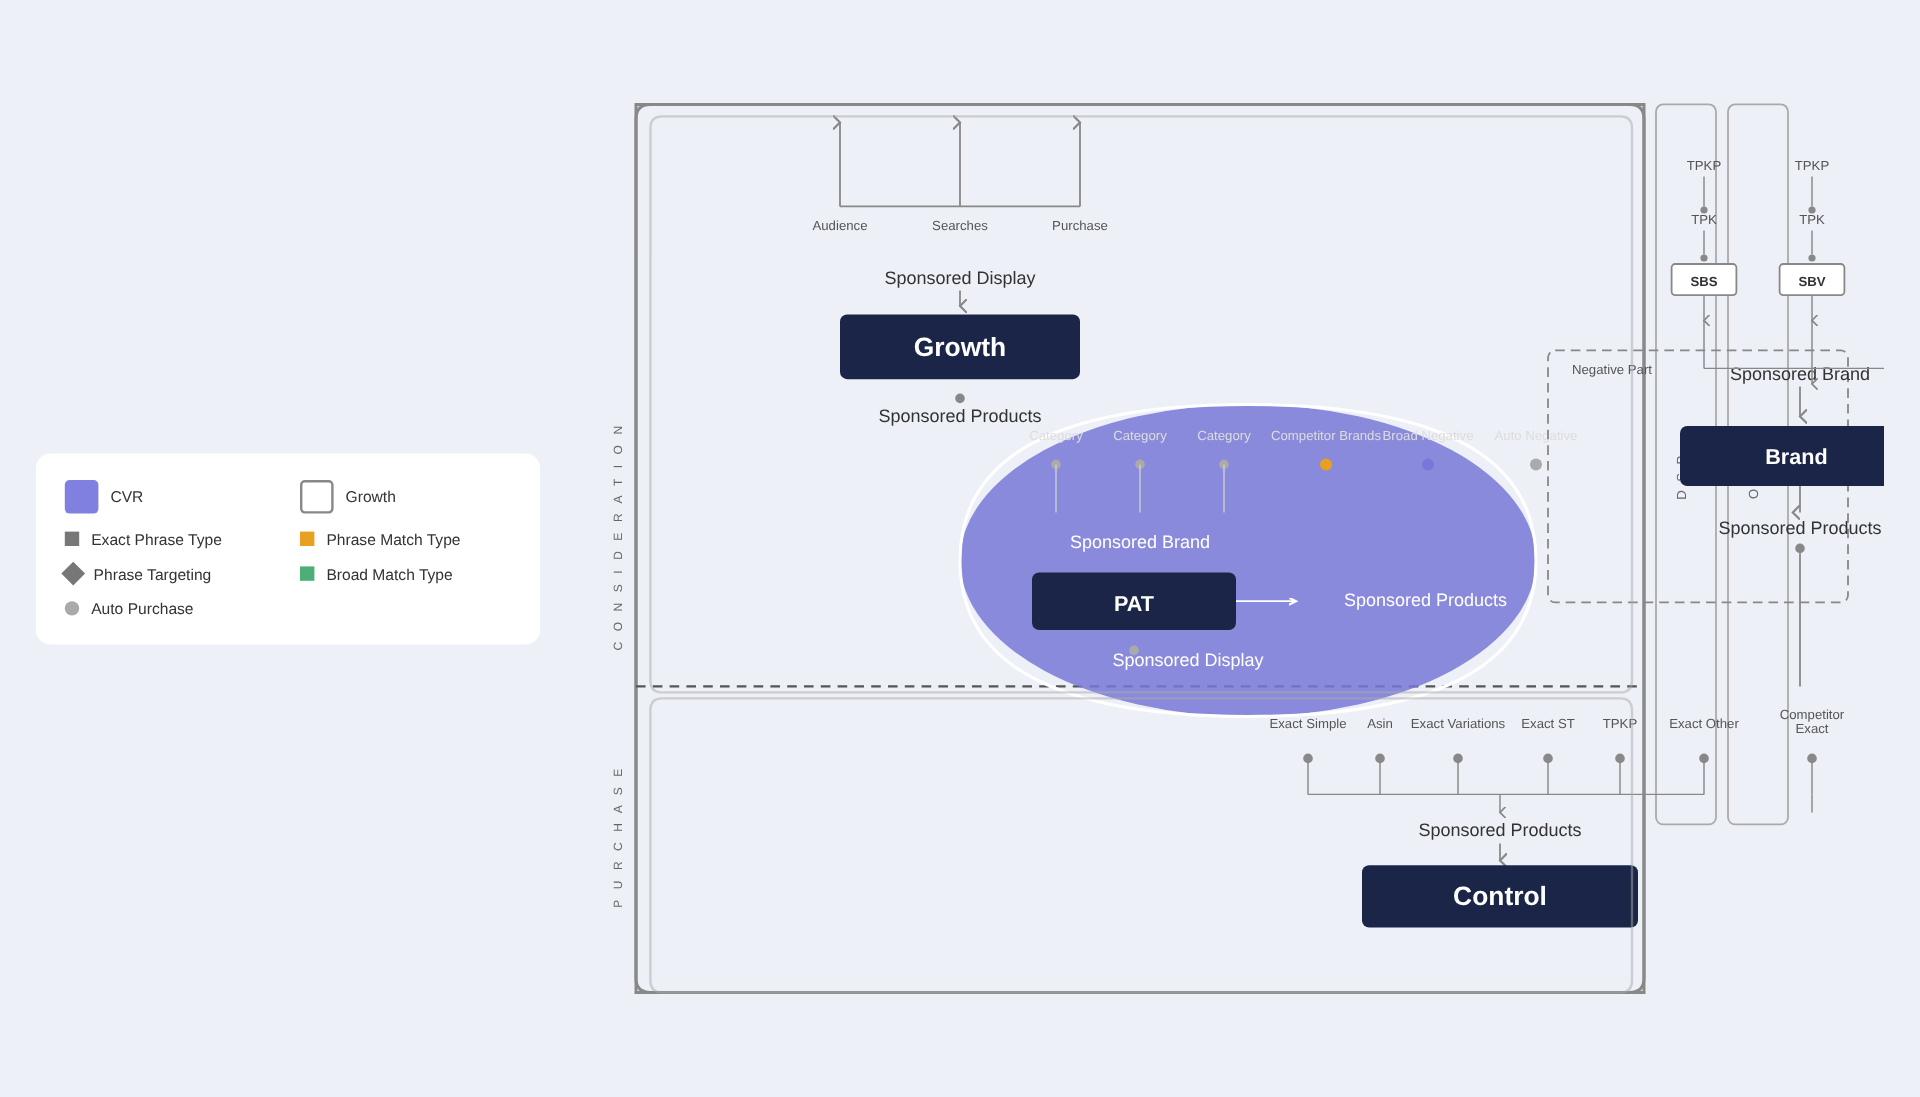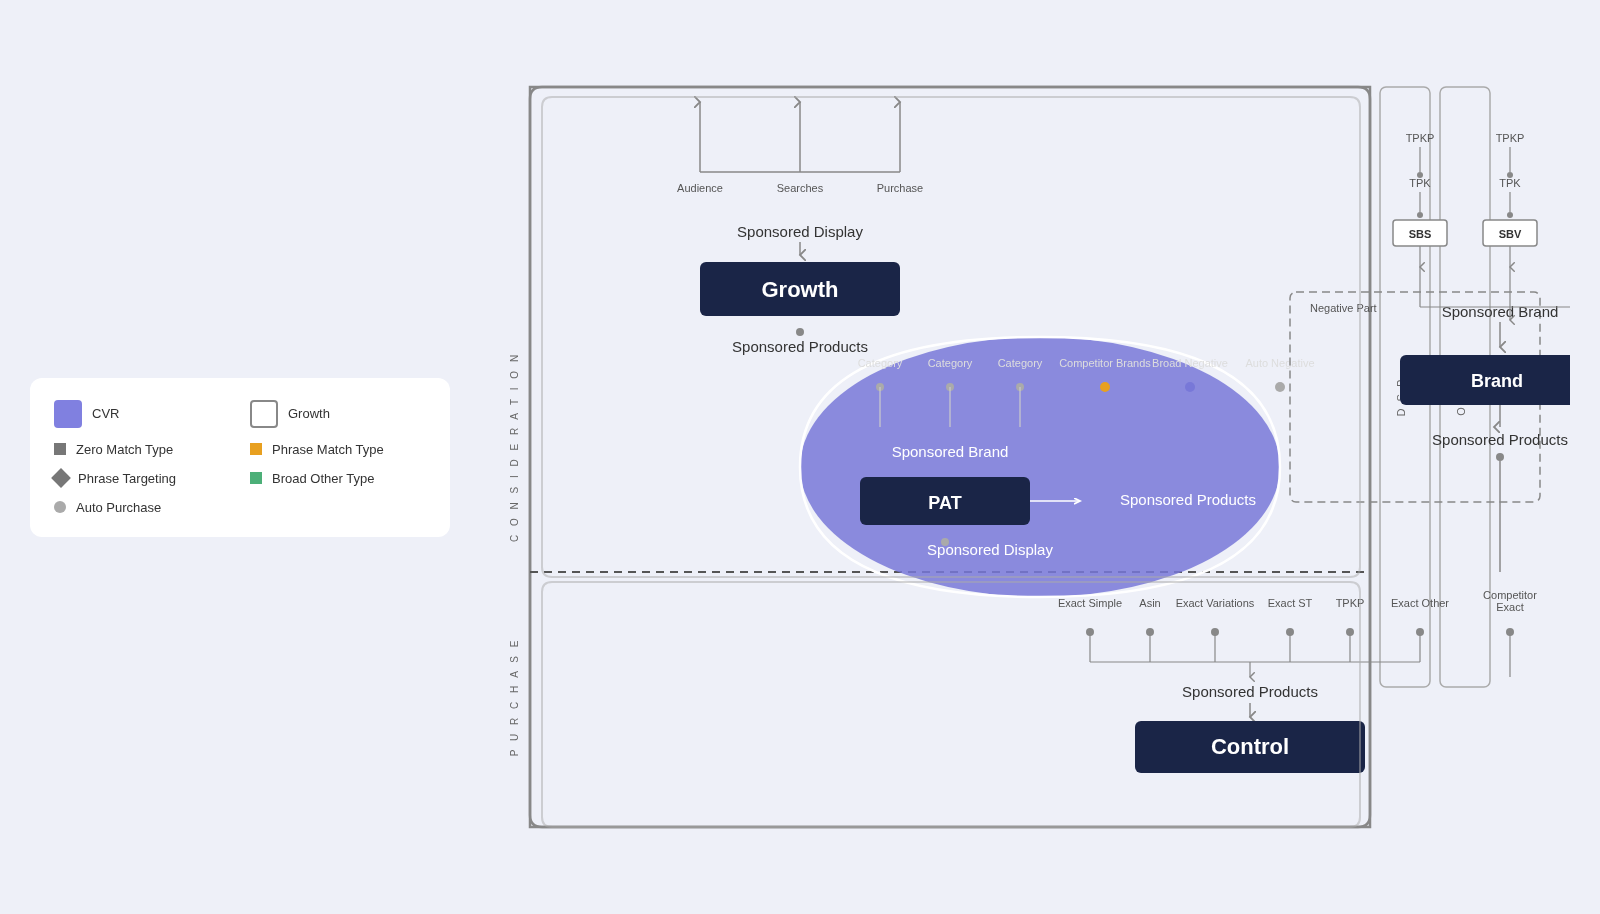--- a/index.html
+++ b/index.html
@@ -123,34 +123,34 @@
         <div class="legend-icon-cvr"></div>
         <span>CVR</span>
       </div>
       <div class="legend-item">
         <div class="legend-icon-click"></div>
         <span>Growth</span>
       </div>
 
       <div class="legend-item">
         <div class="legend-icon-exact"></div>
-        <span>Zero Match Type</span>
+        <span>Exact Phrase Type</span>
       </div>
       <div class="legend-item">
         <div class="legend-icon-phrase"></div>
         <span>Phrase Match Type</span>
       </div>
 
       <div class="legend-item">
         <div class="legend-icon-product"></div>
         <span>Phrase Targeting</span>
       </div>
       <div class="legend-item">
         <div class="legend-icon-broad"></div>
-        <span>Broad Other Type</span>
+        <span>Broad Match Type</span>
       </div>
 
       <div class="legend-item">
         <div class="legend-icon-auto"></div>
         <span>Auto Purchase</span>
       </div>
     </div>
   </div>
 
   <div class="diagram-wrapper">

